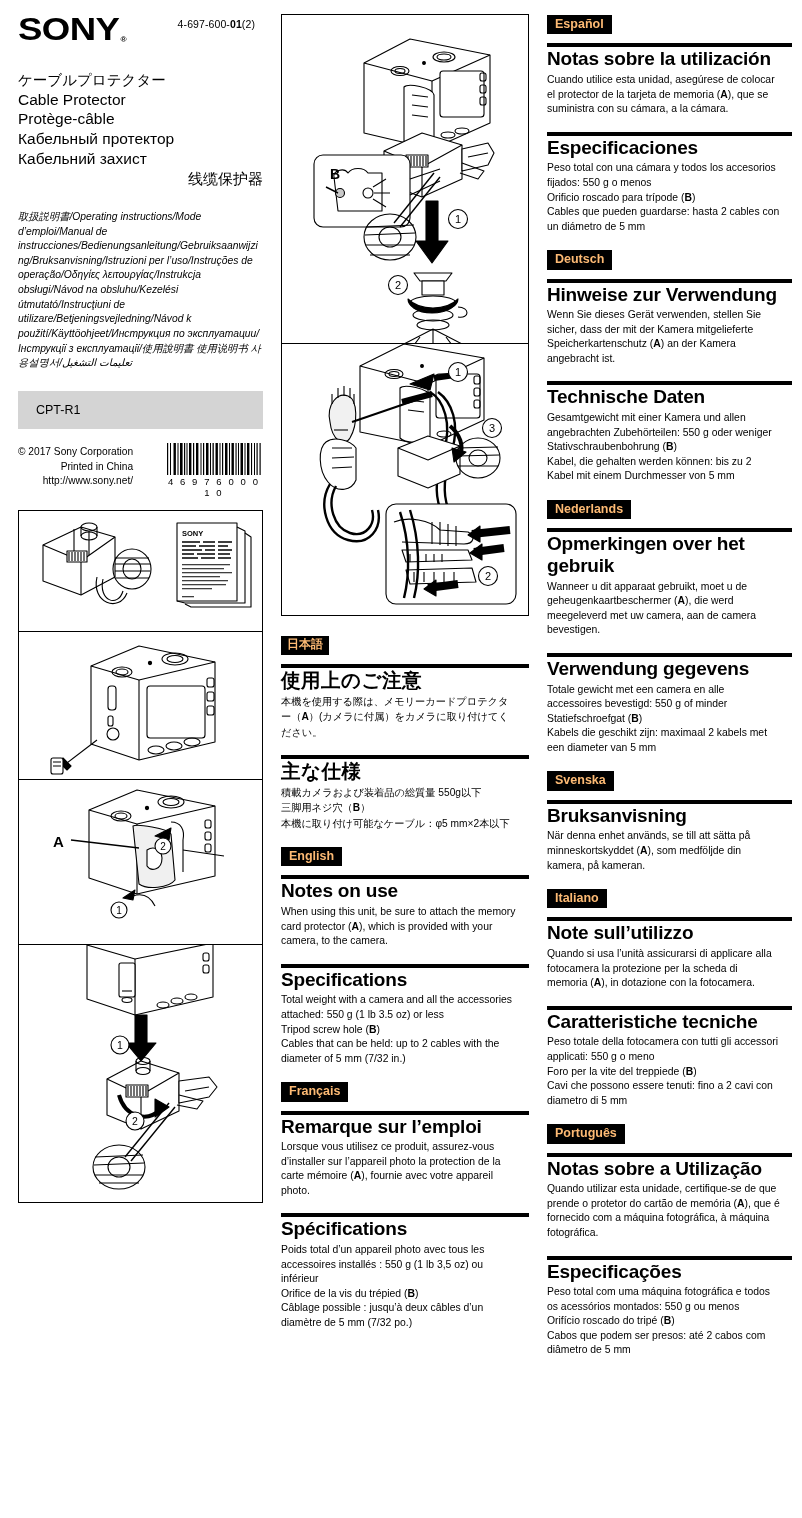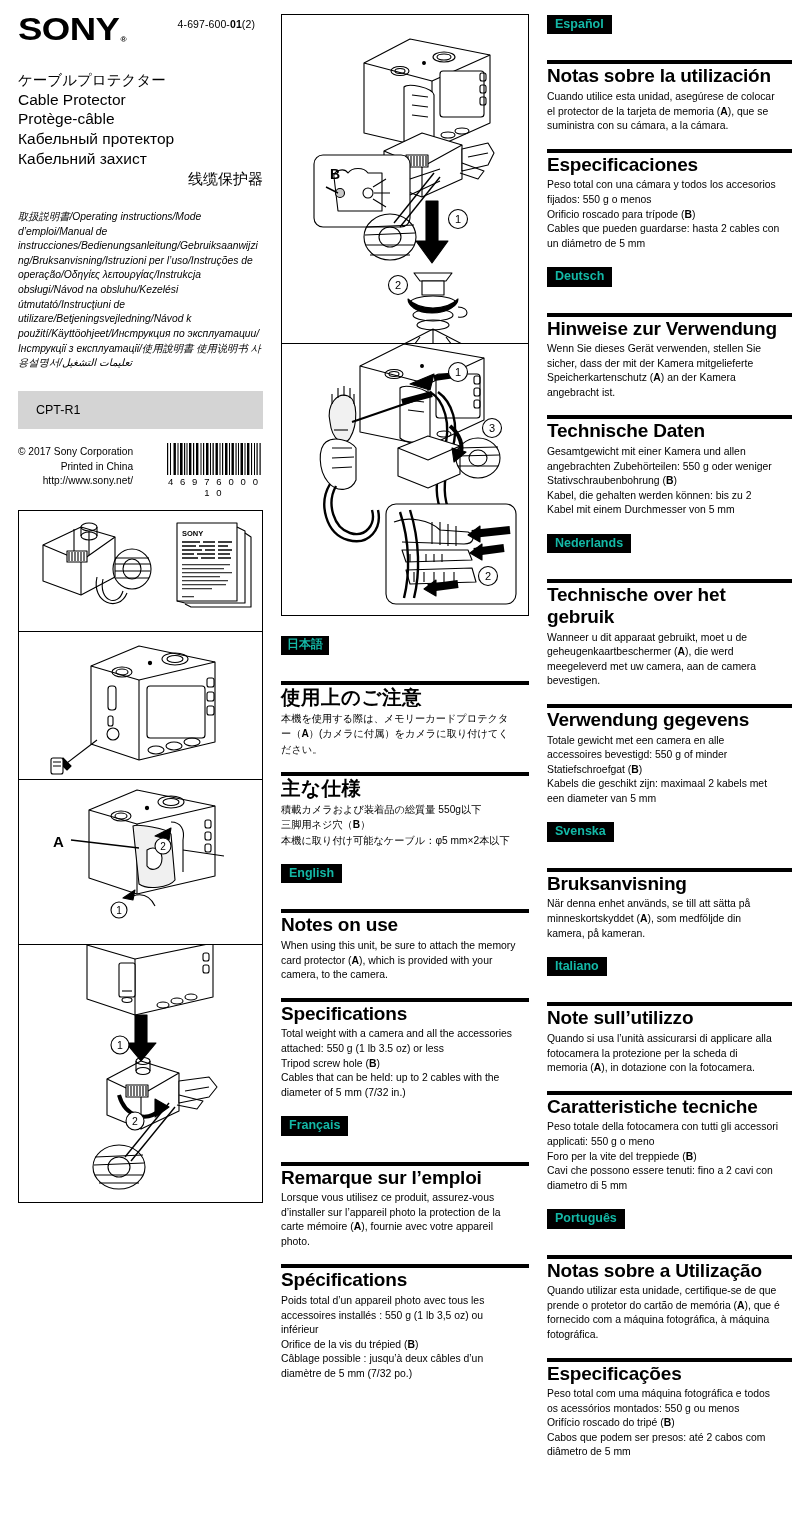--- a/index.html
+++ b/index.html
@@ -82,26 +82,26 @@
     background: #fff;
     position: relative;
     overflow: hidden;
   }
   .fig + .fig { border-top: none; }
   .figstack { margin-top: 12px; }
 
   
   .lang-tag {
     display: inline-block;
-    background: #000; color: #14b8a6;
+    background: #000; color: #fdba74;
     font-weight: 700;
     font-size: 12.5px;
     padding: 2px 8px 3px 8px;
     line-height: 1.15;
-    margin-bottom: 26px;
+    margin-bottom: 9px;
   }
   .lang-tag.jp { font-size: 12px; padding: 2px 6px 3px 6px; }
   .rule {
     height: 4px; background: #000; width: 100%;
     margin-bottom: 1px;
   }
   h2.sec {
     font-size: 19px;
     font-weight: 700;
     margin: 1px 0 3px 0;
@@ -594,21 +594,21 @@
         <p class="body" style="white-space:pre-line">Gesamtgewicht mit einer Kamera und allen angebrachten Zubehörteilen: 550 g oder weniger
 Stativschraubenbohrung (<b class="ab">B</b>)
 Kabel, die gehalten werden können: bis zu 2 Kabel mit einem Durchmesser von 5 mm</p>
       </div>
     </div>
 
     <div class="lang-block">
       <span class="lang-tag">Nederlands</span>
       <div class="sec-block">
         <div class="rule"></div>
-        <h2 class="sec">Technische over het gebruik</h2>
+        <h2 class="sec">Opmerkingen over het gebruik</h2>
         <p class="body">Wanneer u dit apparaat gebruikt, moet u de geheugenkaartbeschermer (<b class="ab">A</b>), die werd meegeleverd met uw camera, aan de camera bevestigen.</p>
       </div>
       <div class="sec-block">
         <div class="rule"></div>
         <h2 class="sec">Verwendung gegevens</h2>
         <p class="body" style="white-space:pre-line">Totale gewicht met een camera en alle accessoires bevestigd: 550 g of minder
 Statiefschroefgat (<b class="ab">B</b>)
 Kabels die geschikt zijn: maximaal 2 kabels met een diameter van 5 mm</p>
       </div>
     </div>

